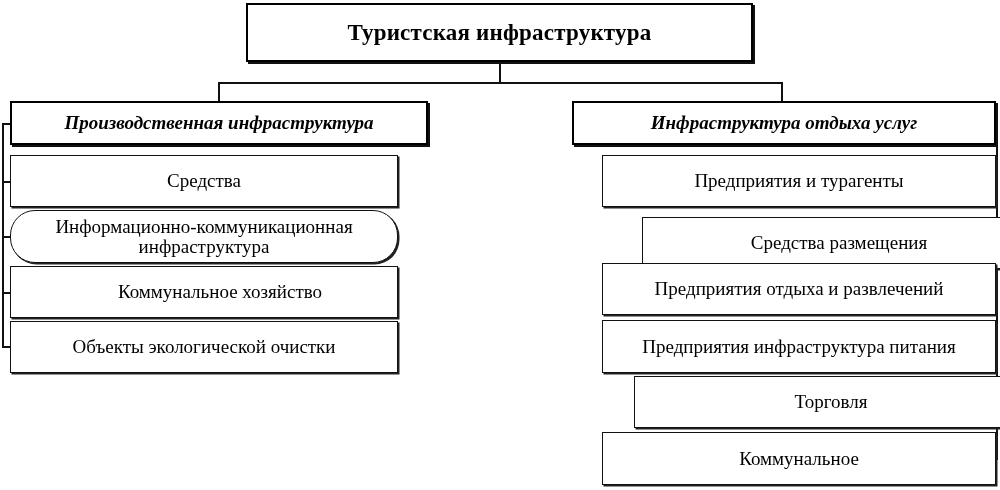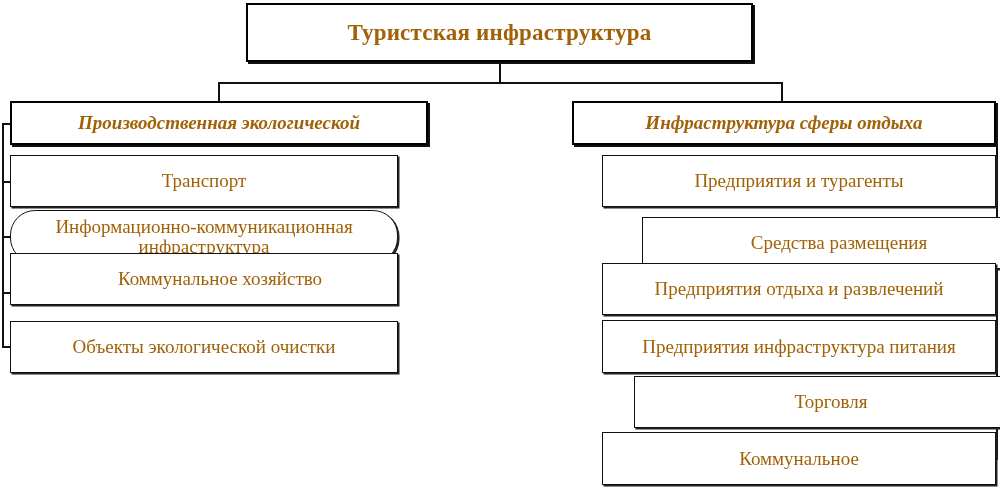--- a/index.html
+++ b/index.html
@@ -7,21 +7,21 @@
     margin: 0;
     padding: 0;
     background: #ffffff;
   }
   #diagram {
     position: relative;
     width: 1000px;
     height: 490px;
     background: #ffffff;
     font-family: "Liberation Serif", "DejaVu Serif", serif;
-    color: #a16207;
+    color: #000000;
     overflow: hidden;
   }
 
   
   .box {
     position: absolute;
     box-sizing: border-box;
     background: #ffffff;
     border: 1px solid #1a1a1a;
     display: flex;
@@ -94,46 +94,46 @@
 
   <div class="line vline" style="left:499px; top:62px; height:22px;"></div>
 
   <div class="line hline" style="left:218px; top:82px; width:565px;"></div>
 
   <div class="line vline" style="left:218px; top:82px; height:21px;"></div>
 
   <div class="line vline" style="left:781px; top:82px; height:21px;"></div>
 
   <div class="box header left">
-    <span class="txt">Производственная экологической</span>
+    <span class="txt">Производственная инфраструктура</span>
   </div>
 
   <div class="rail line" style="left:2px; top:123px; height:224px;"></div>
 
   <div class="stub line" style="left:2px; top:123px; width:10px;"></div>
   <div class="stub line" style="left:2px; top:181px; width:10px;"></div>
   <div class="stub line" style="left:2px; top:236px; width:10px;"></div>
   <div class="stub line" style="left:2px; top:292px; width:10px;"></div>
   <div class="stub line" style="left:2px; top:346px; width:10px;"></div>
 
   <div class="box leaf left" style="top:155px; height:52px;">
-    <span class="txt">Транспорт</span>
+    <span class="txt">Средства</span>
   </div>
   <div class="box leaf left" style="top:210px; height:53px;border-radius:25px;">
     <span class="txt">Информационно-коммуникационная инфраструктура</span>
   </div>
-  <div class="box leaf left" style="top:253px; height:52px;padding-left:32px;">
+  <div class="box leaf left" style="top:266px; height:52px;padding-left:32px;">
     <span class="txt">Коммунальное хозяйство</span>
   </div>
   <div class="box leaf left" style="top:321px; height:52px;">
     <span class="txt">Объекты экологической очистки</span>
   </div>
 
   <div class="box header right">
-    <span class="txt">Инфраструктура сферы отдыха</span>
+    <span class="txt">Инфраструктура отдыха услуг</span>
   </div>
 
   <div class="rail line" style="left:996px; top:123px; height:336px;"></div>
 
   <div class="stub line" style="left:986px; top:123px; width:12px;"></div>
   <div class="stub line" style="left:986px; top:181px; width:12px;"></div>
   <div class="stub line" style="left:986px; top:236px; width:12px;"></div>
   <div class="stub line" style="left:986px; top:291px; width:12px;"></div>
   <div class="stub line" style="left:986px; top:347px; width:12px;"></div>
   <div class="stub line" style="left:986px; top:402px; width:12px;"></div>

